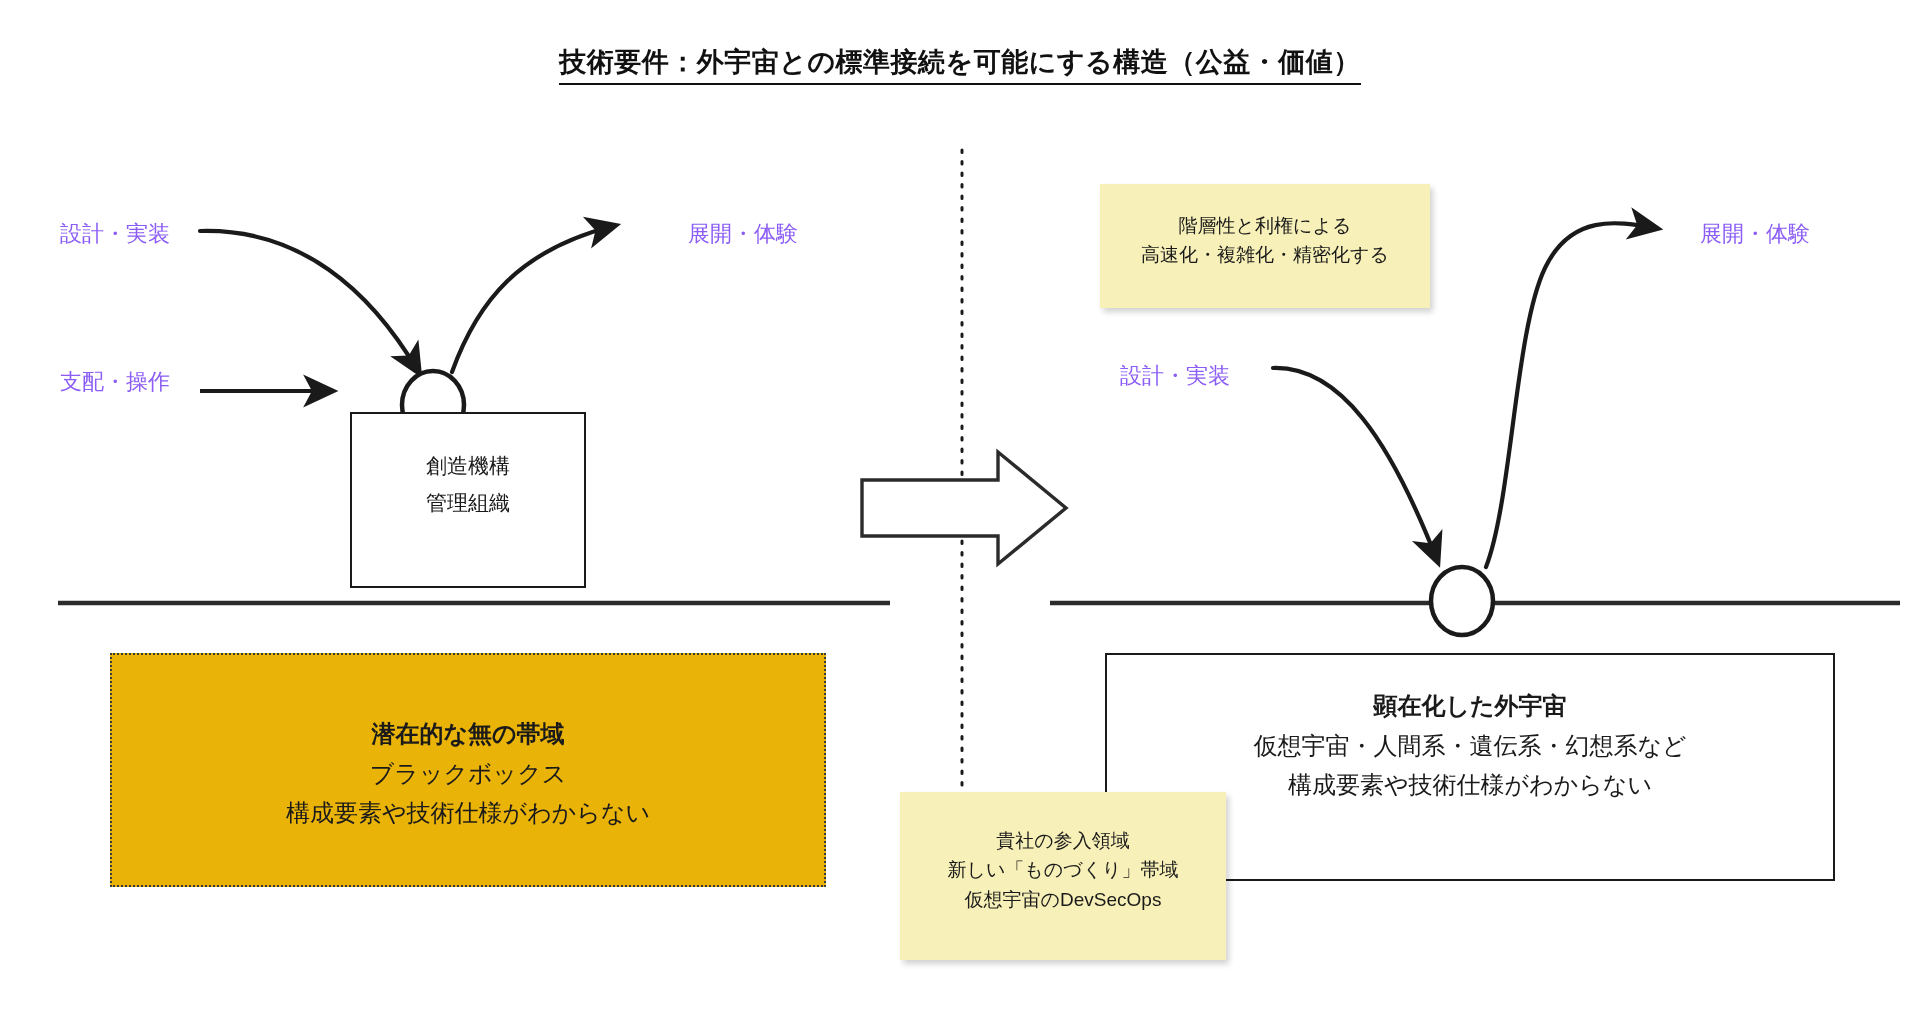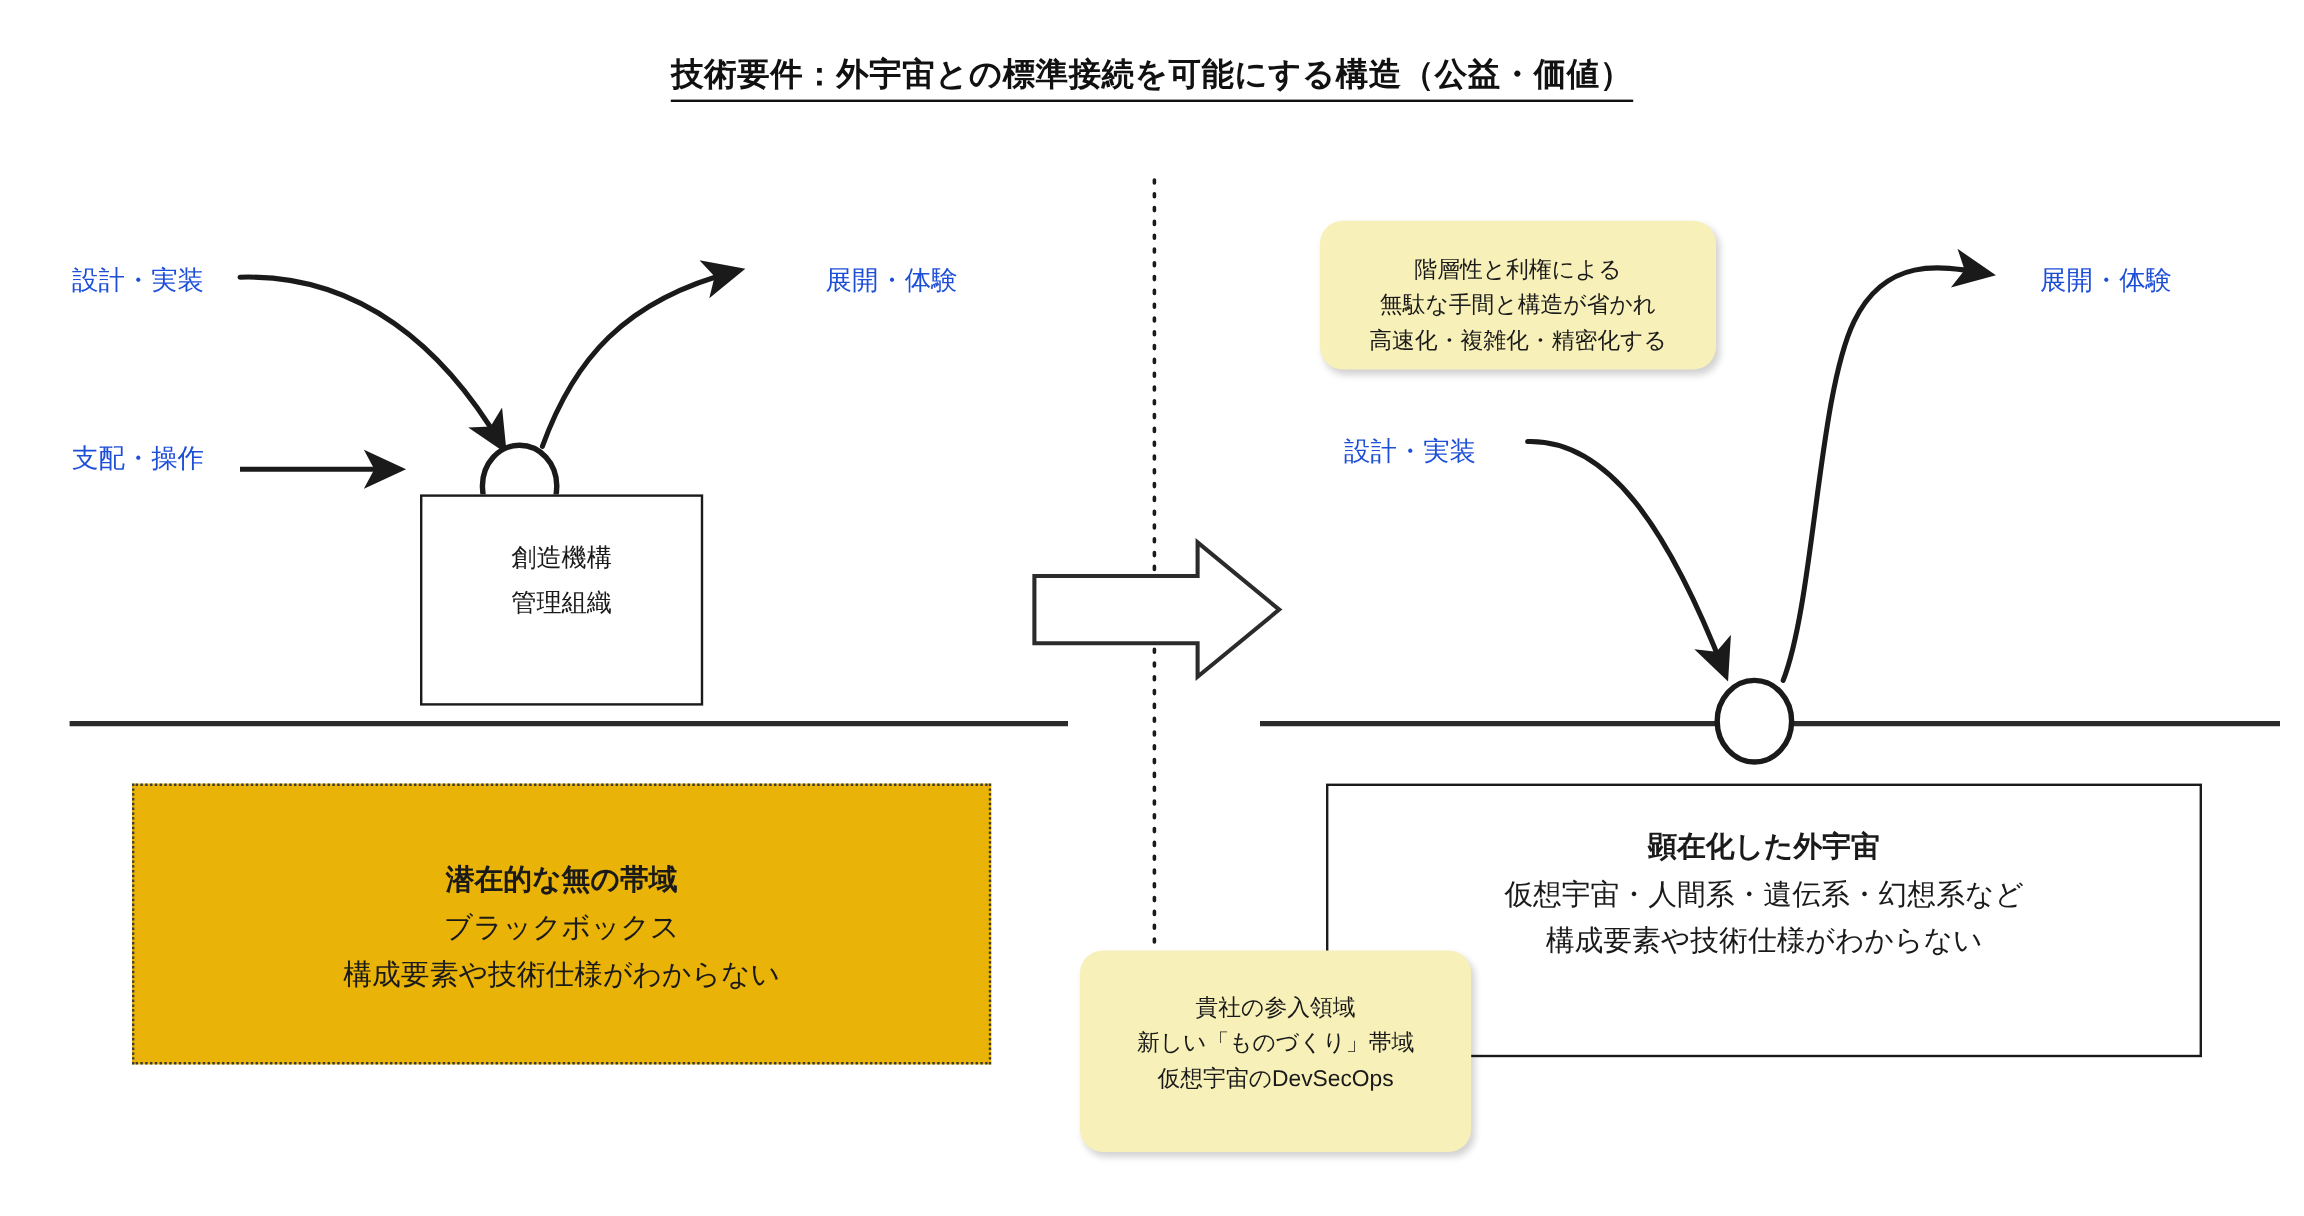--- a/index.html
+++ b/index.html
@@ -29,21 +29,21 @@
     display:inline-block;
     line-height:1.25;
   }
 
   
   #vec{position:absolute;left:0;top:0;width:1920px;height:1013px;pointer-events:none;}
 
   
   .lab{
     font-size:22px;
-    color:#1d4ed8;
+    color:#8b5cf6;
     white-space:nowrap;
     line-height:1.45;
   }
 
   
   #proc-box{
     left:350px;top:412px;width:236px;height:176px;
     border:2px solid #1a1a1a;
     background:#fff;
     box-sizing:border-box;
@@ -81,21 +81,20 @@
 
   
   .sticky{
     background:#f7f0b8;
     box-shadow:3px 4px 6px rgba(0,0,0,0.18);
     box-sizing:border-box;
     font-size:19px;
     line-height:1.55;
     text-align:center;
     color:#1a1a1a;
-    border-radius:19px;
   }
   #sticky-top{left:1100px;top:184px;width:330px;height:124px;padding-top:27px;}
   #sticky-bottom{left:900px;top:792px;width:326px;height:168px;padding-top:34px;text-align:center;}
 
   
   #lab-left-design{left:60px;top:218px;}
   #lab-left-control{left:60px;top:366px;}
   #lab-left-deploy{left:688px;top:218px;}
   #lab-right-design{left:1120px;top:360px;}
   #lab-right-deploy{left:1700px;top:218px;}
@@ -159,21 +158,20 @@
       <span>構成要素や技術仕様がわからない</span>
     </div>
   </div>
 
   <div class="abs lab" id="lab-right-design">設計・実装</div>
 
   <div class="abs lab" id="lab-right-deploy">展開・体験</div>
 
   <div class="abs sticky" id="sticky-top">
     <div>階層性と利権による</div>
-    <div>無駄な手間と構造が省かれ</div>
     <div>高速化・複雑化・精密化する</div>
   </div>
 
   <div class="abs" id="solid-region">
     <div class="region-text">
       <span class="hd">顕在化した外宇宙</span>
       <span>仮想宇宙・人間系・遺伝系・幻想系など</span><br>
       <span>構成要素や技術仕様がわからない</span>
     </div>
   </div>

